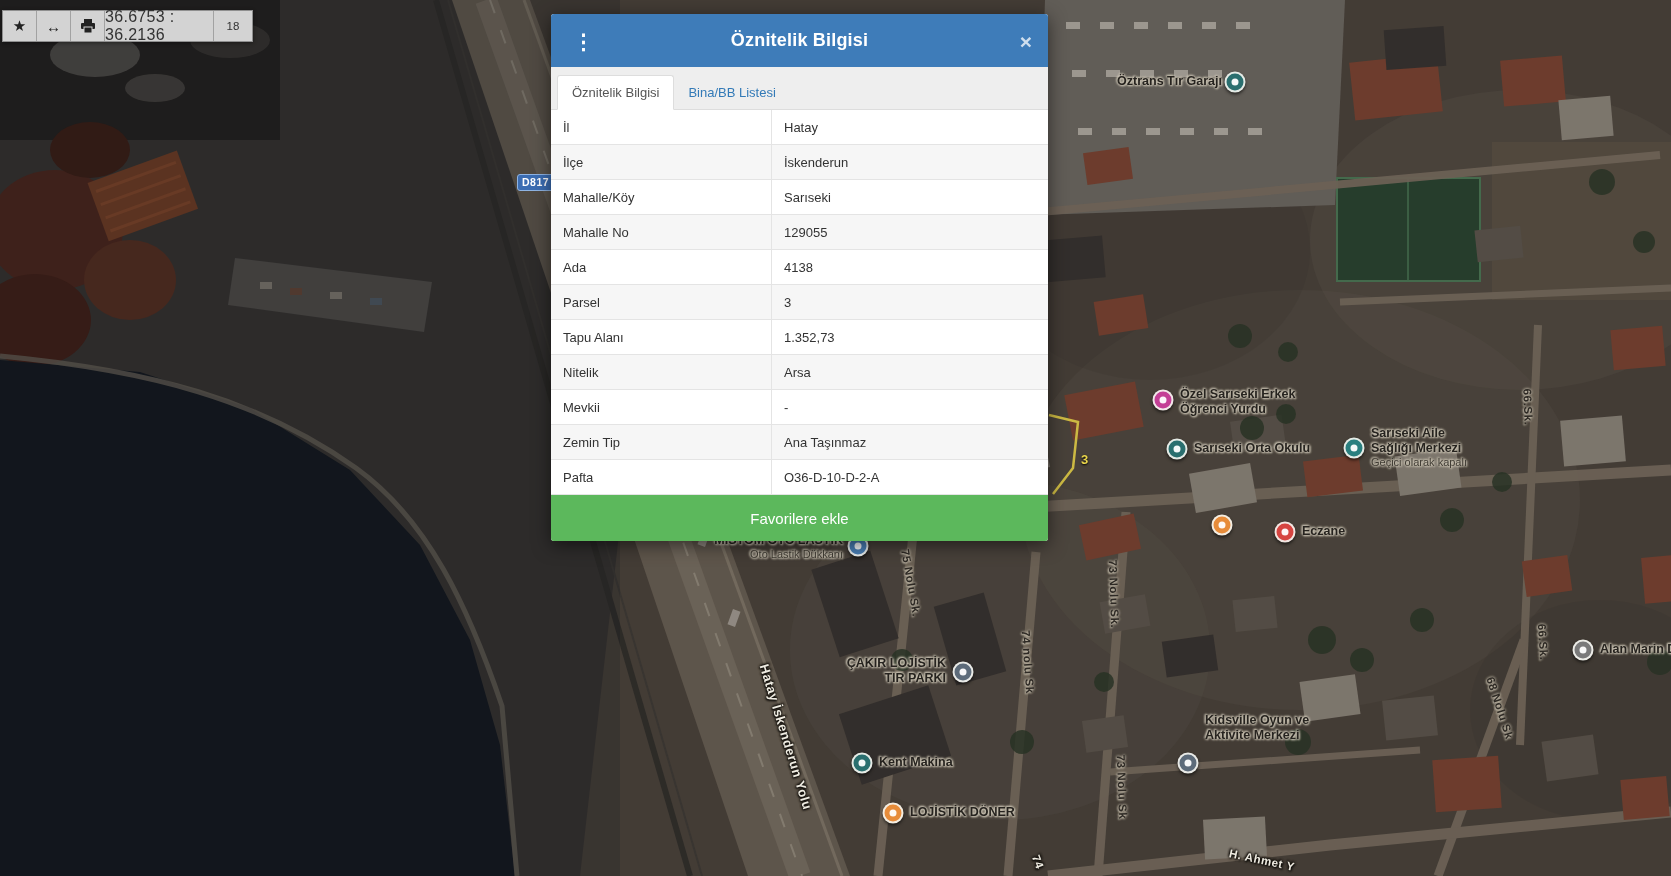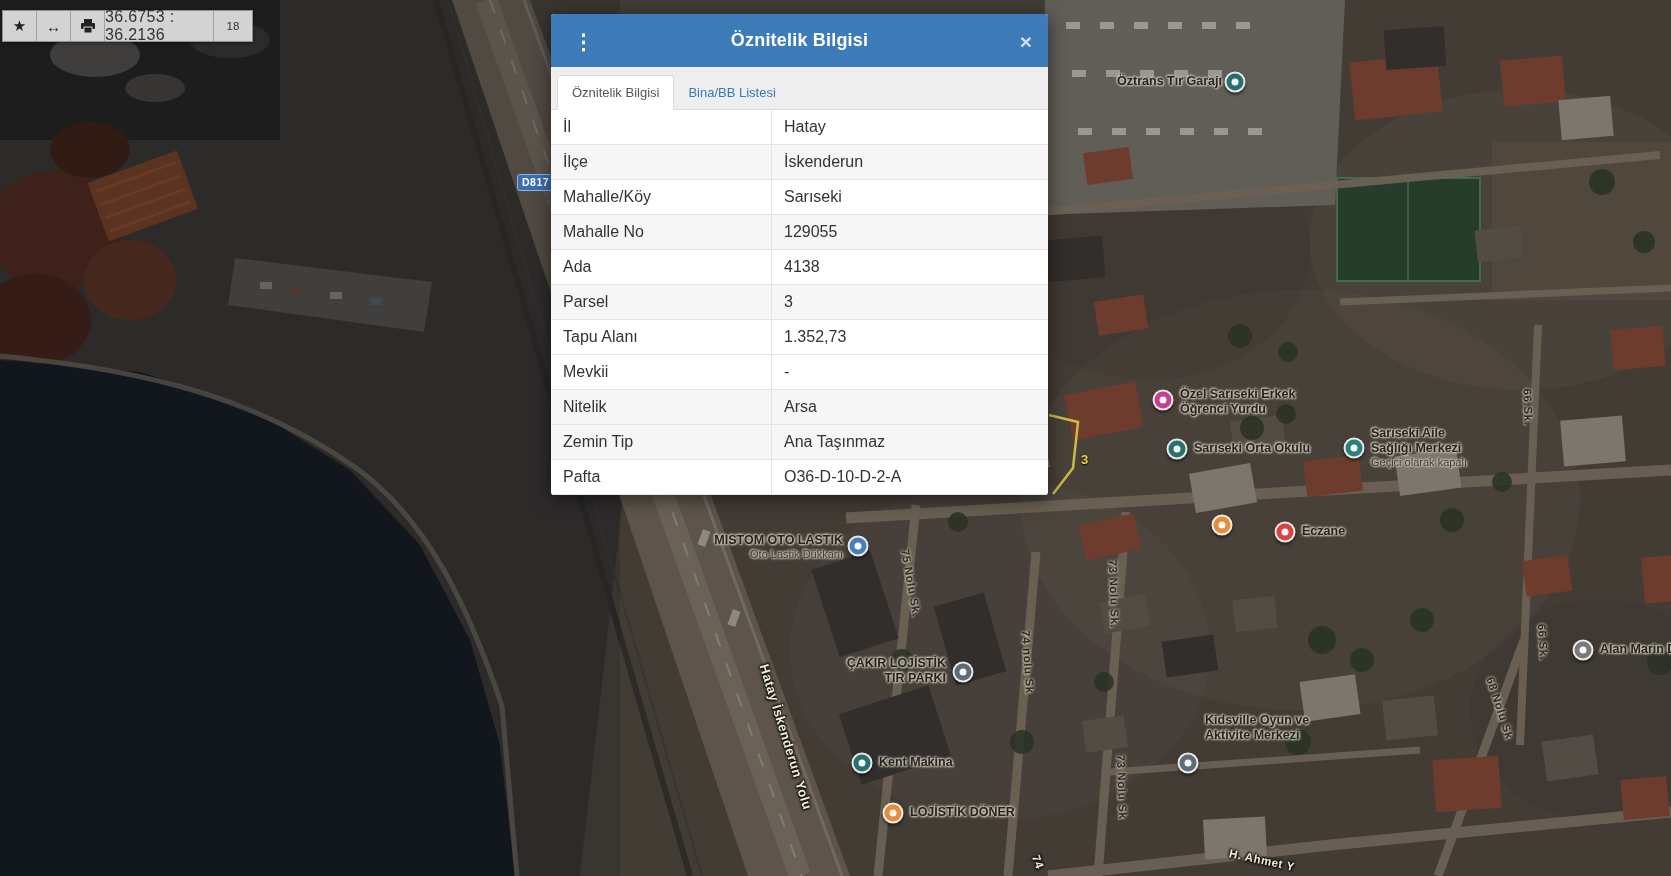--- a/index.html
+++ b/index.html
@@ -47,21 +47,21 @@
          font-weight:700;cursor:pointer;line-height:1;}
   .modal-title{flex:1;text-align:center;font-size:18px;font-weight:700;letter-spacing:.2px;}
   .modal-close{position:absolute;right:16px;top:50%;transform:translateY(-50%);
          color:rgba(255,255,255,.75);font-size:21px;font-weight:700;cursor:pointer;line-height:1;}
   .tabs{background:#eee;border-bottom:1px solid #ddd;display:flex;align-items:flex-end;
         height:43px;box-sizing:border-box;}
   .tab{padding:10px 14px;font-size:13px;line-height:1;white-space:nowrap;}
   .tab.active{background:#fff;border:1px solid #ddd;border-bottom:1px solid #fff;color:#555;
         margin-left:6px;margin-bottom:-1px;border-radius:3px 3px 0 0;cursor:default;}
   .tab.inactive{color:#337ab7;cursor:pointer;}
-  .attr-row{display:flex;height:34px;border-bottom:1px solid #e4e4e4;font-size:16px;color:#333;
+  .attr-row{display:flex;height:34px;border-bottom:1px solid #e4e4e4;font-size:13px;color:#333;
         align-items:stretch;}
   .attr-row.striped{background:#f6f6f6;}
   .attr-label{width:208px;padding-left:12px;border-right:1px solid #e4e4e4;display:flex;align-items:center;}
   .attr-value{padding-left:12px;display:flex;align-items:center;}
   .fav-btn{display:block;width:100%;height:46px;background:#5cb85c;color:#fff;font-size:15px;
         border:none;cursor:pointer;font-family:inherit;}
 </style>
 </head>
 <body>
 
@@ -362,32 +362,33 @@
           <div class="attr-value">4138</div>
         </div>
         <div class="attr-row striped">
           <div class="attr-label">Parsel</div>
           <div class="attr-value">3</div>
         </div>
         <div class="attr-row">
           <div class="attr-label">Tapu Alanı</div>
           <div class="attr-value">1.352,73</div>
         </div>
+        <div class="attr-row striped">
+          <div class="attr-label">Nitelik</div>
+          <div class="attr-value">Arsa</div>
+        </div>
         <div class="attr-row">
           <div class="attr-label">Mevkii</div>
           <div class="attr-value">-</div>
         </div>
         <div class="attr-row striped">
-          <div class="attr-label">Nitelik</div>
-          <div class="attr-value">Arsa</div>
-        </div>
-        <div class="attr-row striped">
           <div class="attr-label">Zemin Tip</div>
           <div class="attr-value">Ana Taşınmaz</div>
         </div>
         <div class="attr-row">
           <div class="attr-label">Pafta</div>
           <div class="attr-value">O36-D-10-D-2-A</div>
         </div>
       </div>
+    <button class="fav-btn">Favorilere ekle</button>
   </div>
 
 </div>
 
 </body></html>

